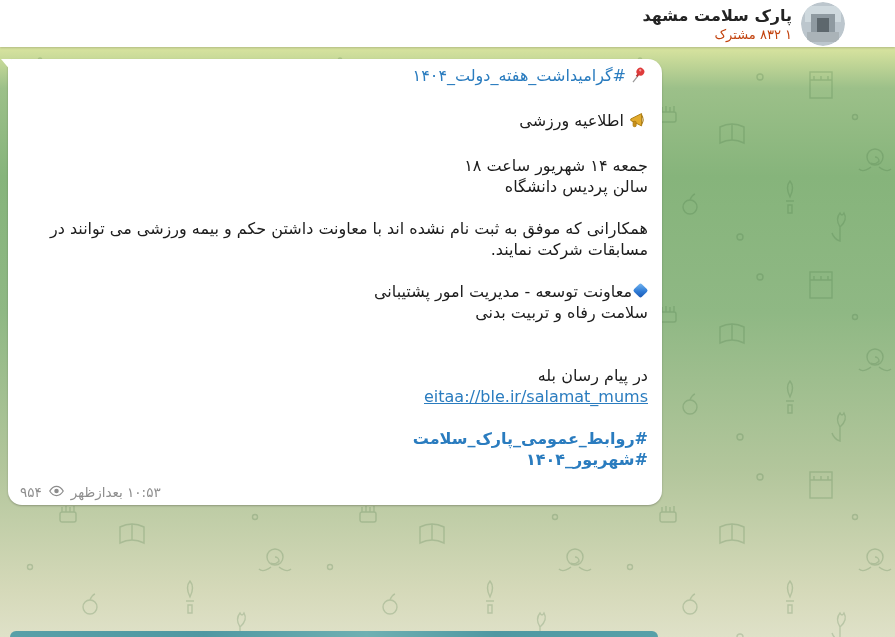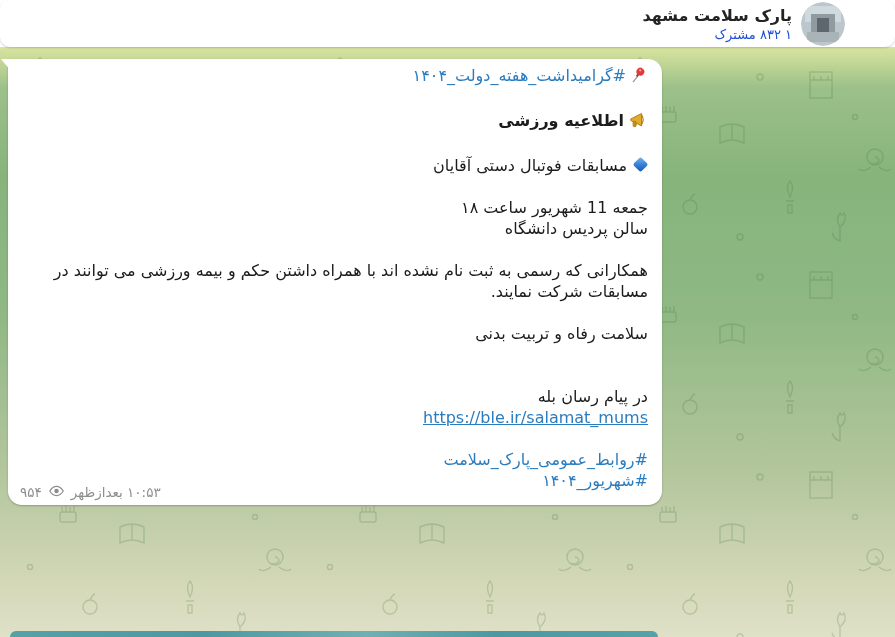--- a/index.html
+++ b/index.html
@@ -6,37 +6,37 @@
   body{font-family:"DejaVu Sans","Liberation Sans",sans-serif;}
   .screen{position:relative;width:895px;height:637px;overflow:hidden;background:#fff;}
 
   
   .bg{position:absolute;left:0;top:47px;width:895px;height:590px;
       background:linear-gradient(180deg,#d9e49f 0%,#9cc089 7%,#86b47b 22%,#8fb884 45%,#b3c69c 72%,#d5d9b9 92%,#dfe1c8 100%);}
   .bg svg{position:absolute;left:0;top:0;}
 
   
   .header{position:absolute;left:0;top:0;width:895px;height:47px;background:#ffffff;
-          box-shadow:0 1px 2px rgba(0,0,0,.18);z-index:3;border-radius:10px;}
+          box-shadow:0 1px 2px rgba(0,0,0,.18);z-index:3;}
   .h-title{position:absolute;right:103px;top:6px;font-size:16px;font-weight:bold;color:#232323;direction:rtl;}
-  .h-sub{position:absolute;right:103px;top:27px;font-size:13px;color:#1d4ed8;direction:rtl;}
+  .h-sub{position:absolute;right:103px;top:27px;font-size:13px;color:#c2410c;direction:rtl;}
   .avatar{position:absolute;right:50px;top:2px;width:44px;height:44px;border-radius:50%;overflow:hidden;}
 
   
   .bubble{position:absolute;left:8px;top:59px;width:654px;height:446px;background:#ffffff;
           border-radius:14px;border-top-left-radius:4px;box-shadow:0 1px 2px rgba(0,0,0,.25);z-index:2;
           padding:0;box-sizing:border-box;}
   .tail{position:absolute;left:-7px;top:0;width:10px;height:12px;background:#ffffff;
         clip-path:polygon(100% 0,0 0,100% 100%);}
   .msg{direction:rtl;text-align:right;font-size:16px;line-height:21px;color:#1c1c1c;
        padding:6px 14px 0 12px;}
   .blk{margin-bottom:21px;}
   .blk.gap2{margin-bottom:42px;}
-  .blk:last-child{margin-bottom:8px;}
-  .bold{font-weight:bold;}
+  .blk:last-child{margin-bottom:8px;font-weight:bold;}
+  .bold{font-weight:normal;}
   a.hash,a.lnk{color:#2a7cbf;text-decoration:none;cursor:pointer;}
   a.lnk{text-decoration:underline;direction:ltr;display:inline-block;}
 
   .ico{display:inline-block;vertical-align:-3px;}
   .pin-ico{margin-left:4px;}
   .mega-ico{margin-left:5px;}
   .diamond{display:inline-block;width:11px;height:11px;border-radius:2px;vertical-align:1px;
            background:linear-gradient(135deg,#7ab9f1 0%,#2f7cd6 55%,#1a56b0 100%);transform:rotate(45deg);}
   .d-sp{margin-left:8px;margin-right:2px;}
   .d-tight{margin-left:3px;margin-right:2px;}
@@ -163,40 +163,40 @@
       <div class="blk">
         <span class="ico mega-ico">
           <svg width="19" height="17" viewBox="0 0 24 22">
             <path d="M2 9 L16 2 L16 18 L2 11 Z" fill="#e3ab2c" stroke="#a9790e" stroke-width="1.2"></path>
             <path d="M16 4 q4 6 0 12" fill="none" stroke="#a9790e" stroke-width="1.4"></path>
             <rect x="5" y="12" width="4" height="7" rx="1.5" fill="#c98f1a" stroke="#a9790e" stroke-width="1"></rect>
           </svg>
         </span><span class="bold">اطلاعیه ورزشی</span>
       </div>
 
-      <div class="blk">
-        <span class="diamond d-sp"></span><span>مسابقات فوتبال دستی آقایان</span>
-      </div>
-
-      <div class="blk">
-        <div>جمعه 11 شهریور ساعت ۱۸</div>
+
+      <div class="blk">
+        <div>جمعه ۱۴ شهریور ساعت ۱۸</div>
         <div>سالن پردیس دانشگاه</div>
       </div>
 
-      <div class="blk">همکارانی که رسمی به ثبت نام نشده اند با همراه داشتن حکم و بیمه ورزشی می توانند در مسابقات شرکت نمایند.</div>
+      <div class="blk">همکارانی که موفق به ثبت نام نشده اند با معاونت داشتن حکم و بیمه ورزشی می توانند در مسابقات شرکت نمایند.</div>
 
       <div class="blk gap2">
+        <div>
+          <span class="diamond d-tight"></span><span>معاونت توسعه - مدیریت امور پشتیبانی</span>
+        </div>
         <div>سلامت رفاه و تربیت بدنی</div>
       </div>
 
 
 
       <div class="blk">
         <div>در پیام رسان بله</div>
-        <div><a class="lnk">https://ble.ir/salamat_mums</a></div>
+        <div><a class="lnk">eitaa://ble.ir/salamat_mums</a></div>
       </div>
 
       <div class="blk">
         <div><a class="hash">#روابط_عمومی_پارک_سلامت</a></div>
         <div><a class="hash">#شهریور_۱۴۰۴</a></div>
       </div>
 
     </div>
 
     <div class="meta">

